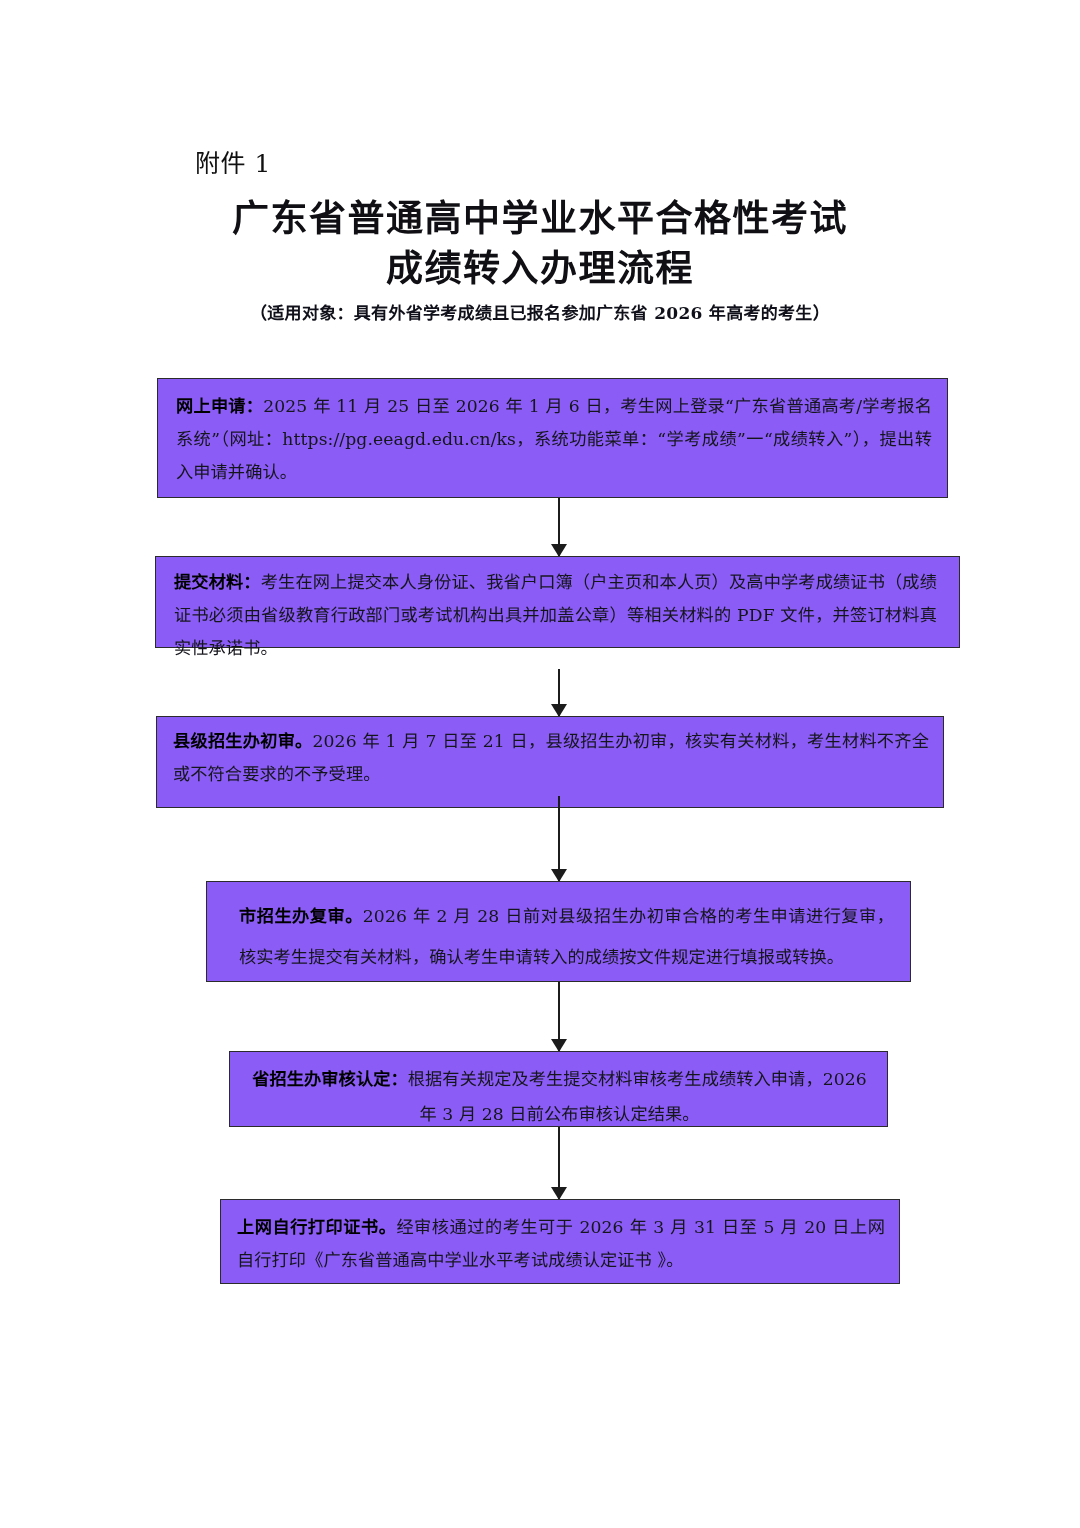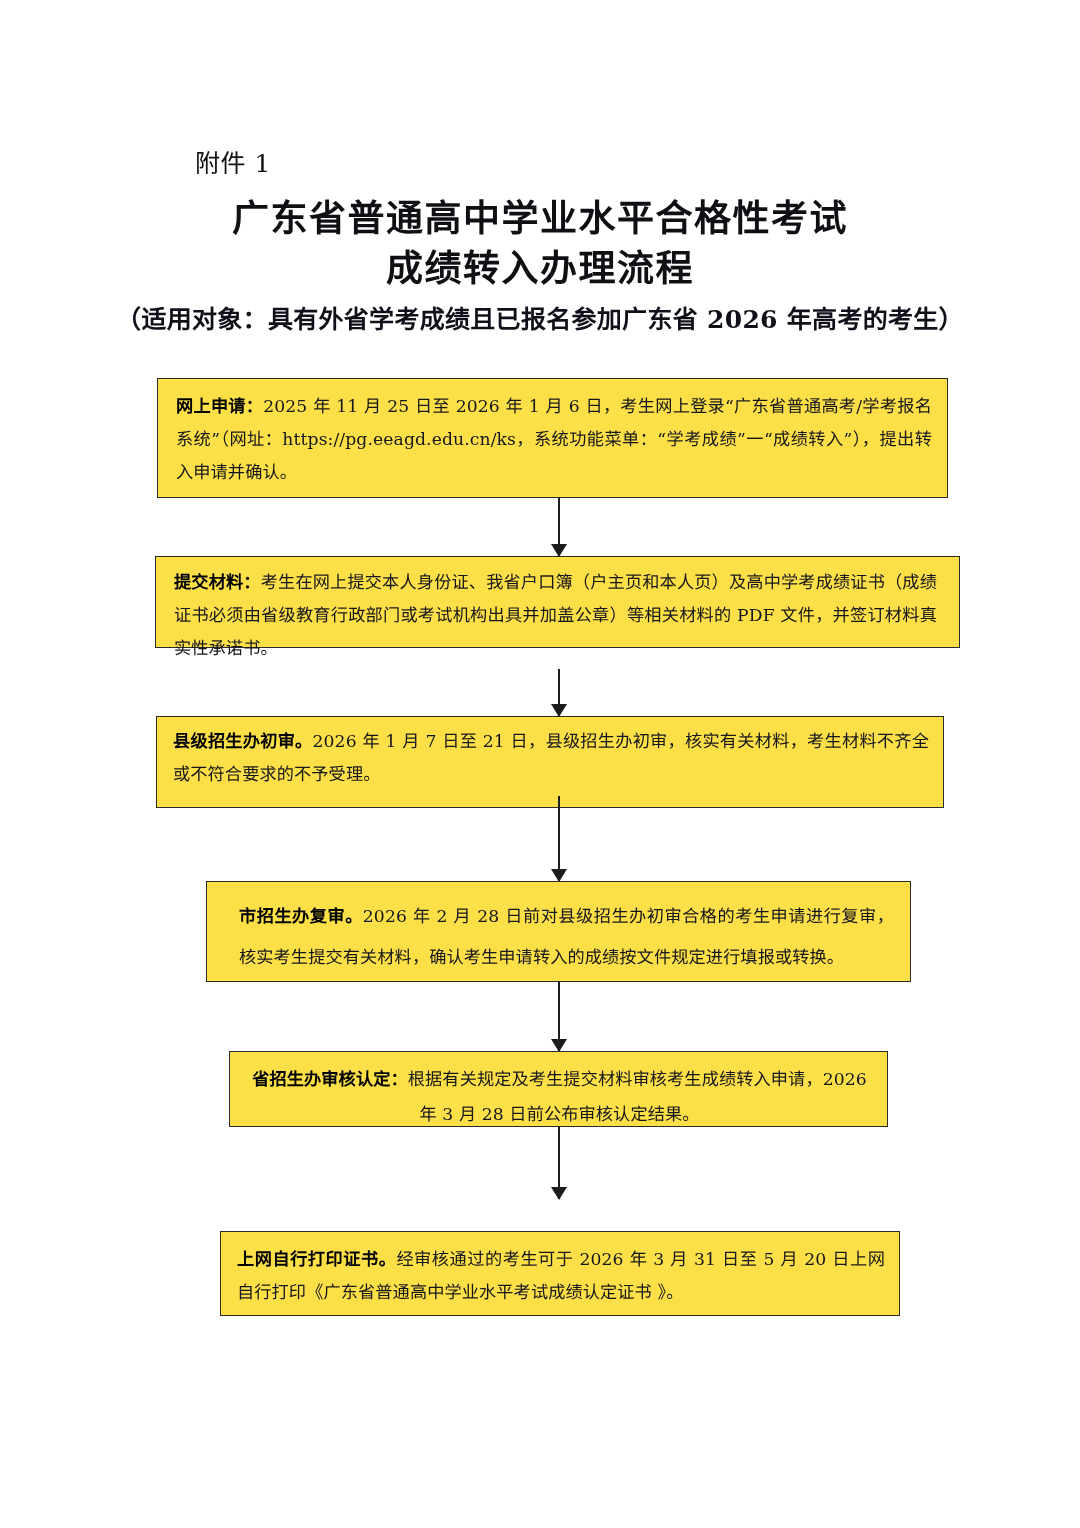--- a/index.html
+++ b/index.html
@@ -47,32 +47,32 @@
   }
   .doc-title.line1 { top: 188px; }
   .doc-title.line2 { top: 238px; }
 
   .doc-subtitle {
     position: absolute;
     left: 0;
     width: 1080px;
     text-align: center;
     top: 299px;
-    font-size: 25px;
+    font-size: 17px;
     font-weight: 700;
     letter-spacing: 0.3px;
     color: #10101a;
     white-space: nowrap;
   }
 
   
   .flow-box {
     position: absolute;
     border: 1.6px solid #2b2b2b;
-    background: #fde047;
+    background: #8b5cf6;
     box-sizing: border-box;
   }
   .flow-box .box-text {
     font-size: 17.2px;
     line-height: 1.93;
     color: #15151c;
     letter-spacing: 0.1px;
     text-align: justify;
     text-justify: inter-ideograph;
   }
@@ -85,21 +85,21 @@
   }
 
   
   #box-1 { left: 157px;  top: 378px;  width: 791px;  height: 120px; padding: 11px 15px 0 18px; }
   #box-2 { left: 155px;  top: 556px;  width: 805px;  height: 92px; padding: 9px 22px 0 18px; }
   #box-3 { left: 156px;  top: 716px;  width: 788px;  height: 92px;  padding: 8px 14px 0 16px; }
   #box-4 { left: 206px;  top: 881px;  width: 705px;  height: 101px; padding: 14px 16px 0 32px; }
   #box-4 .box-text { line-height: 2.4; }
   #box-5 { left: 229px;  top: 1051px; width: 659px;  height: 76px;  padding: 10px 14px 0 16px; }
   #box-5 .box-text { line-height: 2.05; }
-  #box-6 { left: 220px;  top: 1199px; width: 680px;  height: 85px;  padding: 11px 14px 0 16px; margin-top: 32px; }
+  #box-6 { left: 220px;  top: 1199px; width: 680px;  height: 85px;  padding: 11px 14px 0 16px; }
 
   
   .connector {
     position: absolute;
     width: 2px;
     background: #1c1c1c;
     left: 558px;
   }
   .connector::after {
     content: "";

